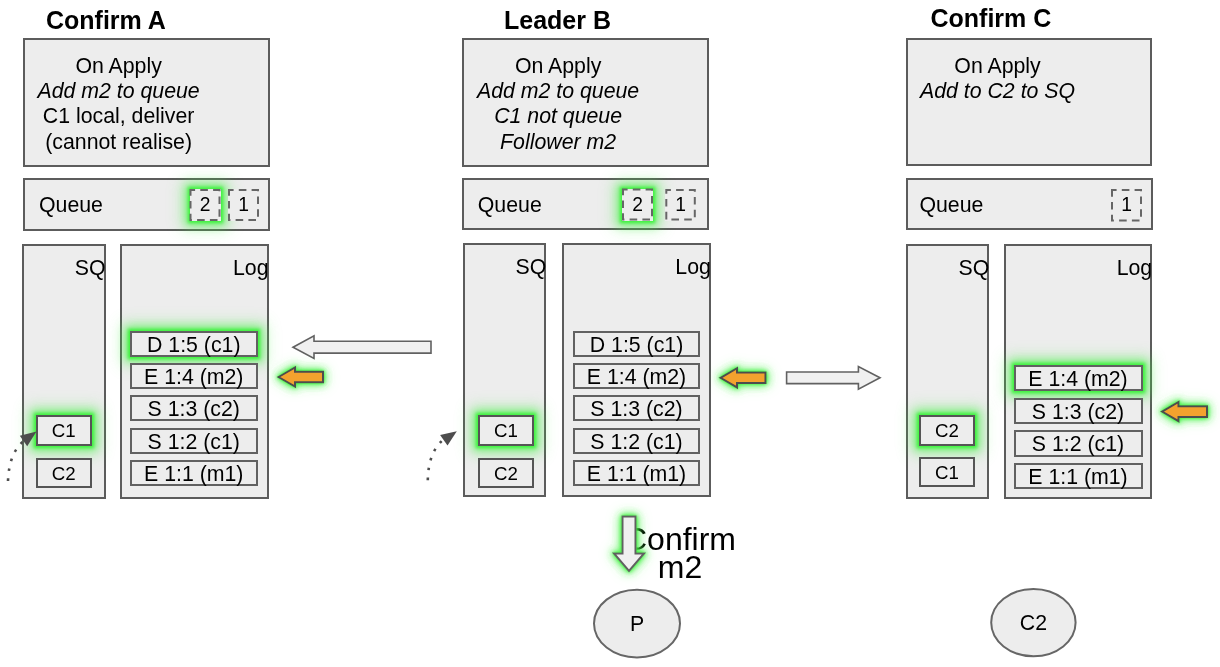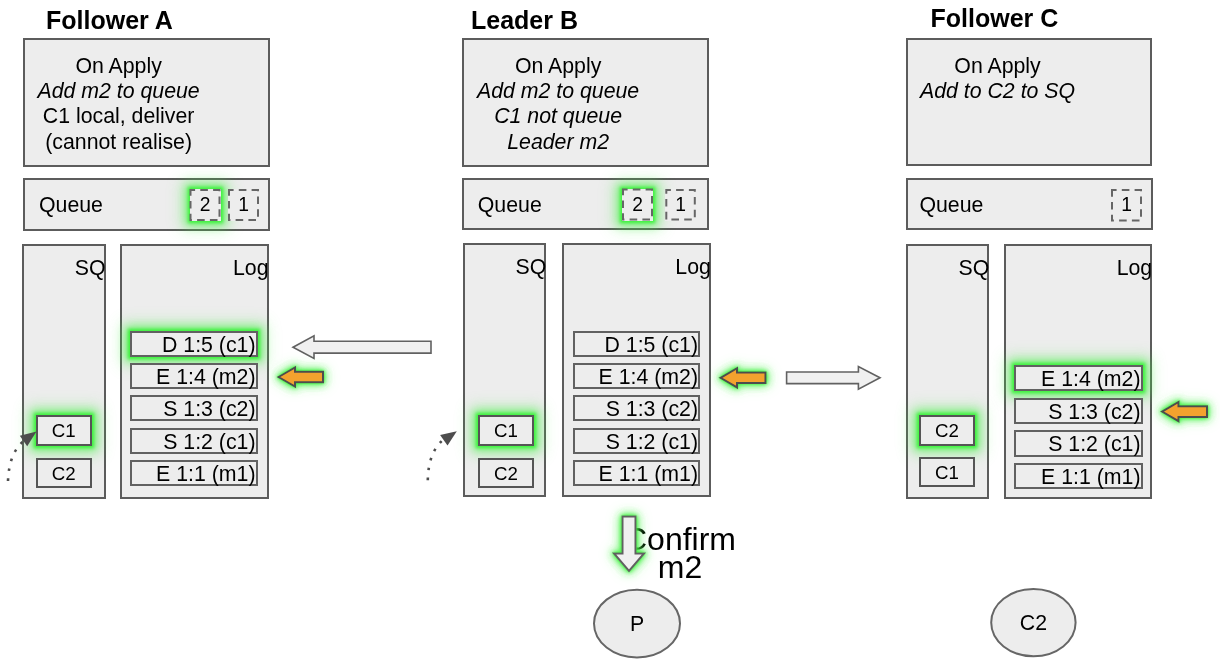--- a/index.html
+++ b/index.html
@@ -1,69 +1,69 @@
 <!DOCTYPE html>
 <html><head>
 <meta charset="utf-8">
 <style>
   html,body{margin:0;padding:0;background:#ffffff;}
   body{position:relative;width:1220px;height:667px;font-family:"Liberation Sans",sans-serif;color:#000;overflow:hidden;}
   .box{position:absolute;box-sizing:border-box;background:#ededed;border:2px solid #5c5c5c;}
   .title{position:absolute;font-weight:bold;font-size:25px;line-height:24px;white-space:nowrap;}
   .bodytxt{position:absolute;font-size:21.3px;line-height:25.4px;white-space:nowrap;text-align:center;}
-  .entry{position:absolute;box-sizing:border-box;background:#ededed;border:2px solid #616161;font-size:21.3px;line-height:25px;text-align:right;white-space:nowrap;}
+  .entry{position:absolute;box-sizing:border-box;background:#ededed;border:2px solid #616161;font-size:21.3px;line-height:25px;text-align:center;white-space:nowrap;}
   .chip{position:absolute;box-sizing:border-box;background:#ededed;border:2px solid #555;font-size:18.7px;line-height:27.5px;text-align:center;}
   .dash{position:absolute;box-sizing:border-box;background:#ededed;font-size:19.3px;line-height:29px;padding-top:1px;text-align:center;}
   .lbl{position:absolute;font-size:21.3px;line-height:21.3px;text-align:right;white-space:nowrap;}
   .glow{box-shadow:0 0 3px 2px rgba(62,242,62,1), 0 0 9px 5px rgba(62,242,62,.55), 0 0 16px 8px rgba(70,240,70,.25);}
   i{}
   svg{position:absolute;left:0;top:0;}
 </style>
 </head>
 <body>
 
-<div class="title" style="left:46px;top:7.6px;">Follower A</div>
+<div class="title" style="left:46px;top:7.6px;">Confirm A</div>
 <div class="box" style="left:22.5px;top:38px;width:247.5px;height:129px;"></div>
 <div class="bodytxt" style="left:37.5px;top:53.5px;">On Apply<br><i>Add m2 to queue</i><br>C1 local, deliver<br>(cannot realise)</div>
 <div class="box" style="left:22.5px;top:177.5px;width:247.5px;height:53px;"></div>
 <div class="bodytxt" style="left:39px;top:192.5px;">Queue</div>
 <div class="dash glow" style="left:189.5px;top:189px;width:31px;height:32px;">2</div>
 <div class="dash" style="left:228px;top:189px;width:31px;height:32px;">1</div>
 <div class="box" style="left:22px;top:244px;width:83.5px;height:255px;"></div>
 <div class="lbl" style="left:22px;top:258px;width:83.5px;">SQ</div>
 <div class="chip glow" style="left:36px;top:415px;width:55.5px;height:31px;">C1</div>
 <div class="chip" style="left:36px;top:458px;width:55.5px;height:30px;">C2</div>
 <div class="box" style="left:119.5px;top:244px;width:149px;height:255px;"></div>
 <div class="lbl" style="left:119.5px;top:258px;width:149px;">Log</div>
 <div class="entry glow" style="left:130px;top:331px;width:127.5px;height:26px;">D 1:5 (c1)</div>
 <div class="entry" style="left:130px;top:363.2px;width:127.5px;height:26px;">E 1:4 (m2)</div>
 <div class="entry" style="left:130px;top:395.4px;width:127.5px;height:26px;">S 1:3 (c2)</div>
 <div class="entry" style="left:130px;top:427.6px;width:127.5px;height:26px;">S 1:2 (c1)</div>
 <div class="entry" style="left:130px;top:459.8px;width:127.5px;height:26px;">E 1:1 (m1)</div>
 
-<div class="title" style="left:471px;top:8px;">Leader B</div>
+<div class="title" style="left:504px;top:8px;">Leader B</div>
 <div class="box" style="left:462px;top:38px;width:247px;height:129px;"></div>
-<div class="bodytxt" style="left:477px;top:53.5px;">On Apply<br><i>Add m2 to queue</i><br><i>C1 not queue</i><br><i>Leader m2</i></div>
+<div class="bodytxt" style="left:477px;top:53.5px;">On Apply<br><i>Add m2 to queue</i><br><i>C1 not queue</i><br><i>Follower m2</i></div>
 <div class="box" style="left:462px;top:177.5px;width:247px;height:52px;"></div>
 <div class="bodytxt" style="left:477.8px;top:192.5px;">Queue</div>
 <div class="dash glow" style="left:622px;top:188.5px;width:31px;height:32px;">2</div>
 <div class="dash" style="left:665.3px;top:189px;width:30.5px;height:31.5px;">1</div>
 <div class="box" style="left:463.3px;top:242.5px;width:83px;height:254.5px;"></div>
 <div class="lbl" style="left:463.3px;top:257px;width:83px;">SQ</div>
 <div class="chip glow" style="left:478px;top:415px;width:56px;height:31px;">C1</div>
 <div class="chip" style="left:478px;top:458px;width:56px;height:30px;">C2</div>
 <div class="box" style="left:561.9px;top:242.5px;width:149px;height:254.5px;"></div>
 <div class="lbl" style="left:561.9px;top:257px;width:149px;">Log</div>
 <div class="entry" style="left:573px;top:331px;width:127px;height:26px;">D 1:5 (c1)</div>
 <div class="entry" style="left:573px;top:363.2px;width:127px;height:26px;">E 1:4 (m2)</div>
 <div class="entry" style="left:573px;top:395.4px;width:127px;height:26px;">S 1:3 (c2)</div>
 <div class="entry" style="left:573px;top:427.6px;width:127px;height:26px;">S 1:2 (c1)</div>
 <div class="entry" style="left:573px;top:459.8px;width:127px;height:26px;">E 1:1 (m1)</div>
 
-<div class="title" style="left:930.5px;top:6px;">Follower C</div>
+<div class="title" style="left:930.5px;top:6px;">Confirm C</div>
 <div class="box" style="left:905.5px;top:37.5px;width:246px;height:128px;"></div>
 <div class="bodytxt" style="left:920px;top:53.5px;">On Apply<br><i>Add to C2 to SQ</i></div>
 <div class="box" style="left:905.5px;top:177.5px;width:247px;height:52.5px;"></div>
 <div class="bodytxt" style="left:919.4px;top:192.5px;">Queue</div>
 <div class="dash" style="left:1111px;top:189px;width:31px;height:32.5px;">1</div>
 <div class="box" style="left:905.8px;top:244px;width:83.5px;height:255px;"></div>
 <div class="lbl" style="left:905.8px;top:258px;width:83.5px;">SQ</div>
 <div class="chip glow" style="left:919px;top:415px;width:56px;height:31px;">C2</div>
 <div class="chip" style="left:919px;top:456.5px;width:56px;height:30px;">C1</div>
 <div class="box" style="left:1003.7px;top:244px;width:148.5px;height:255px;"></div>

